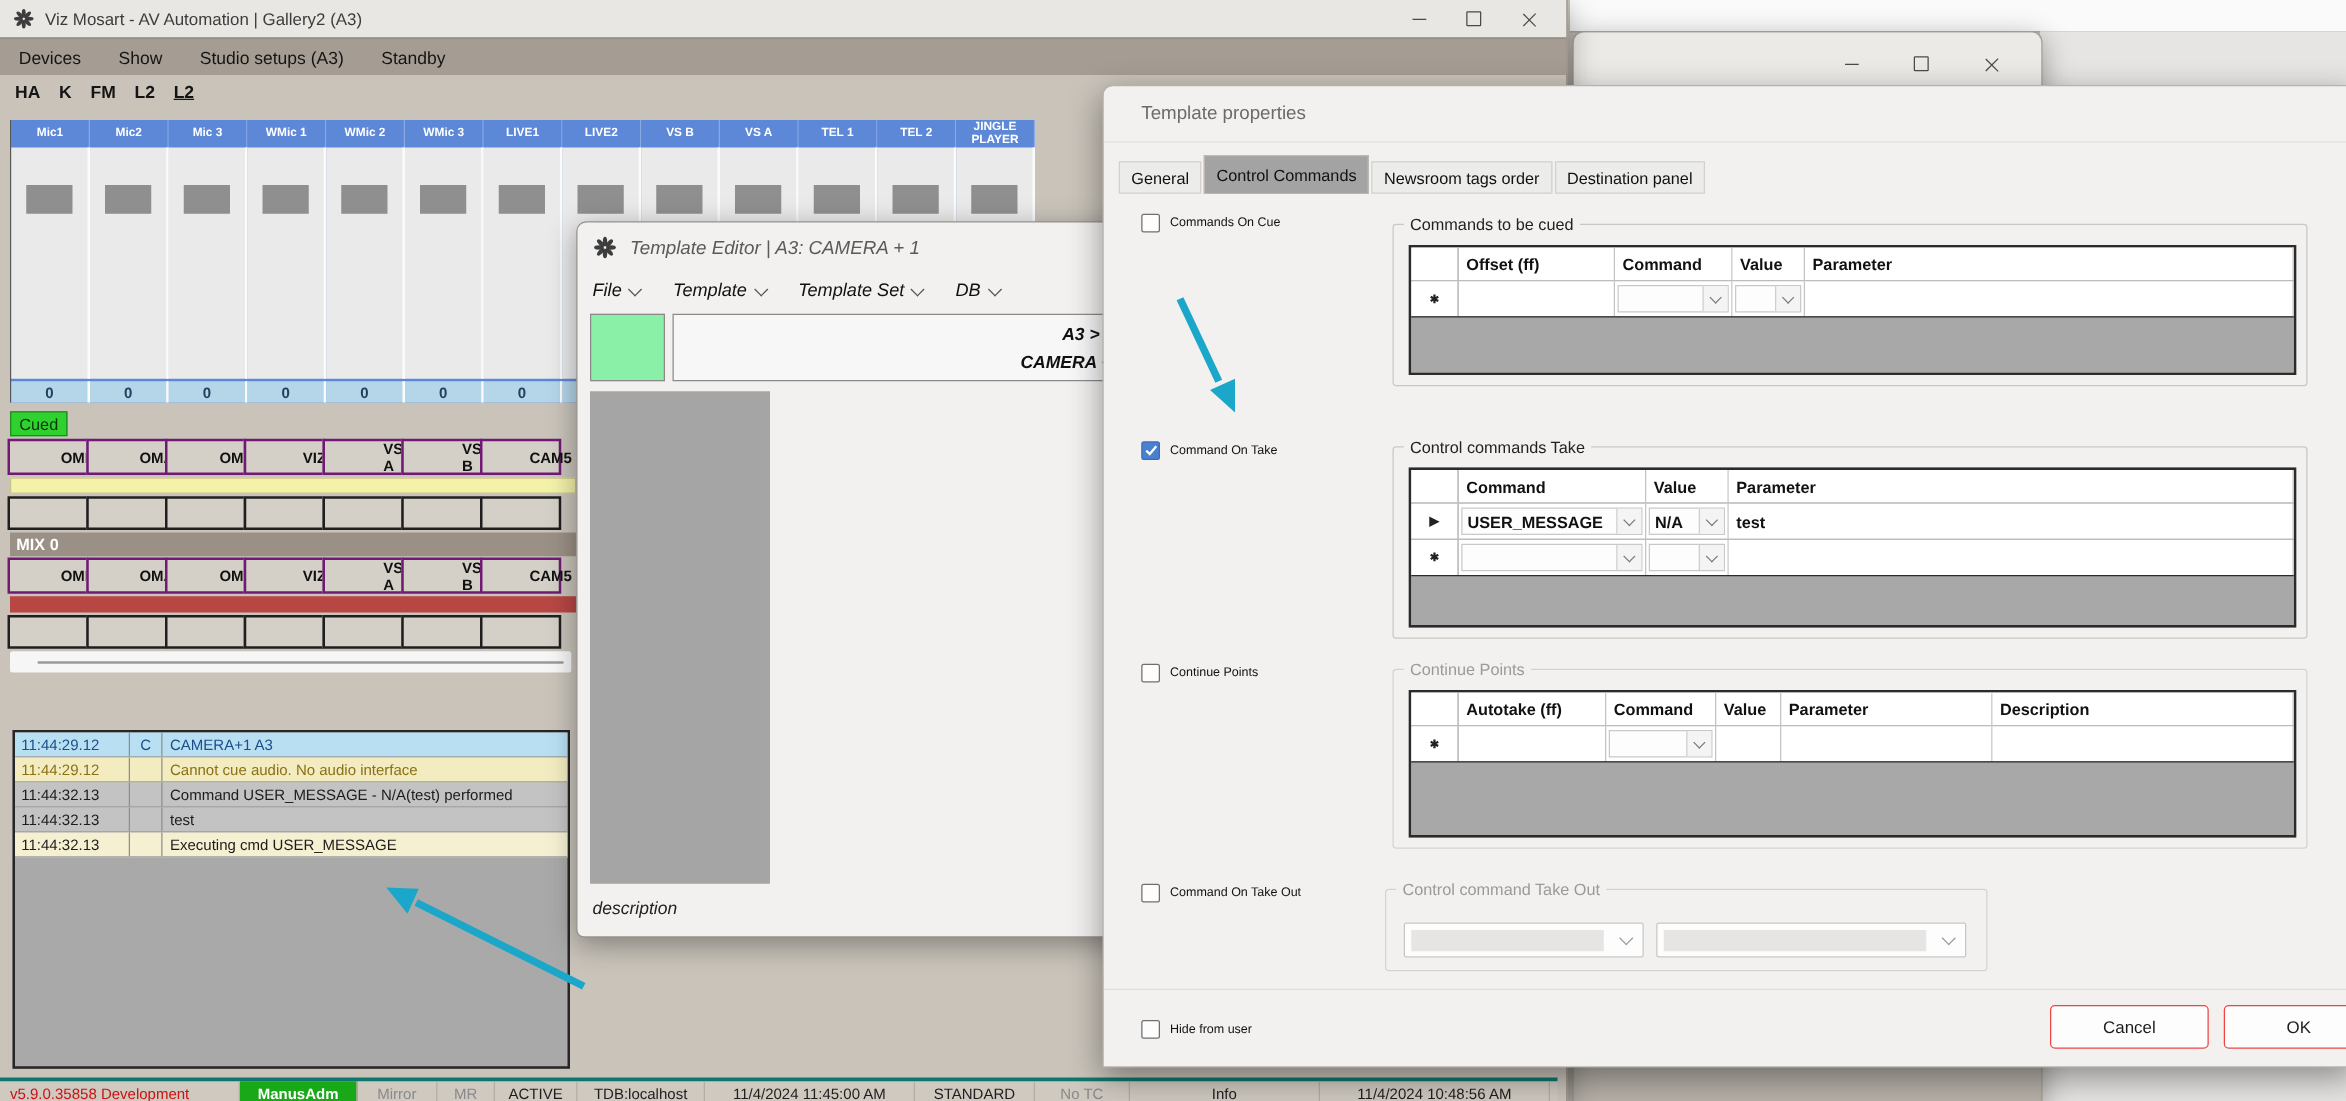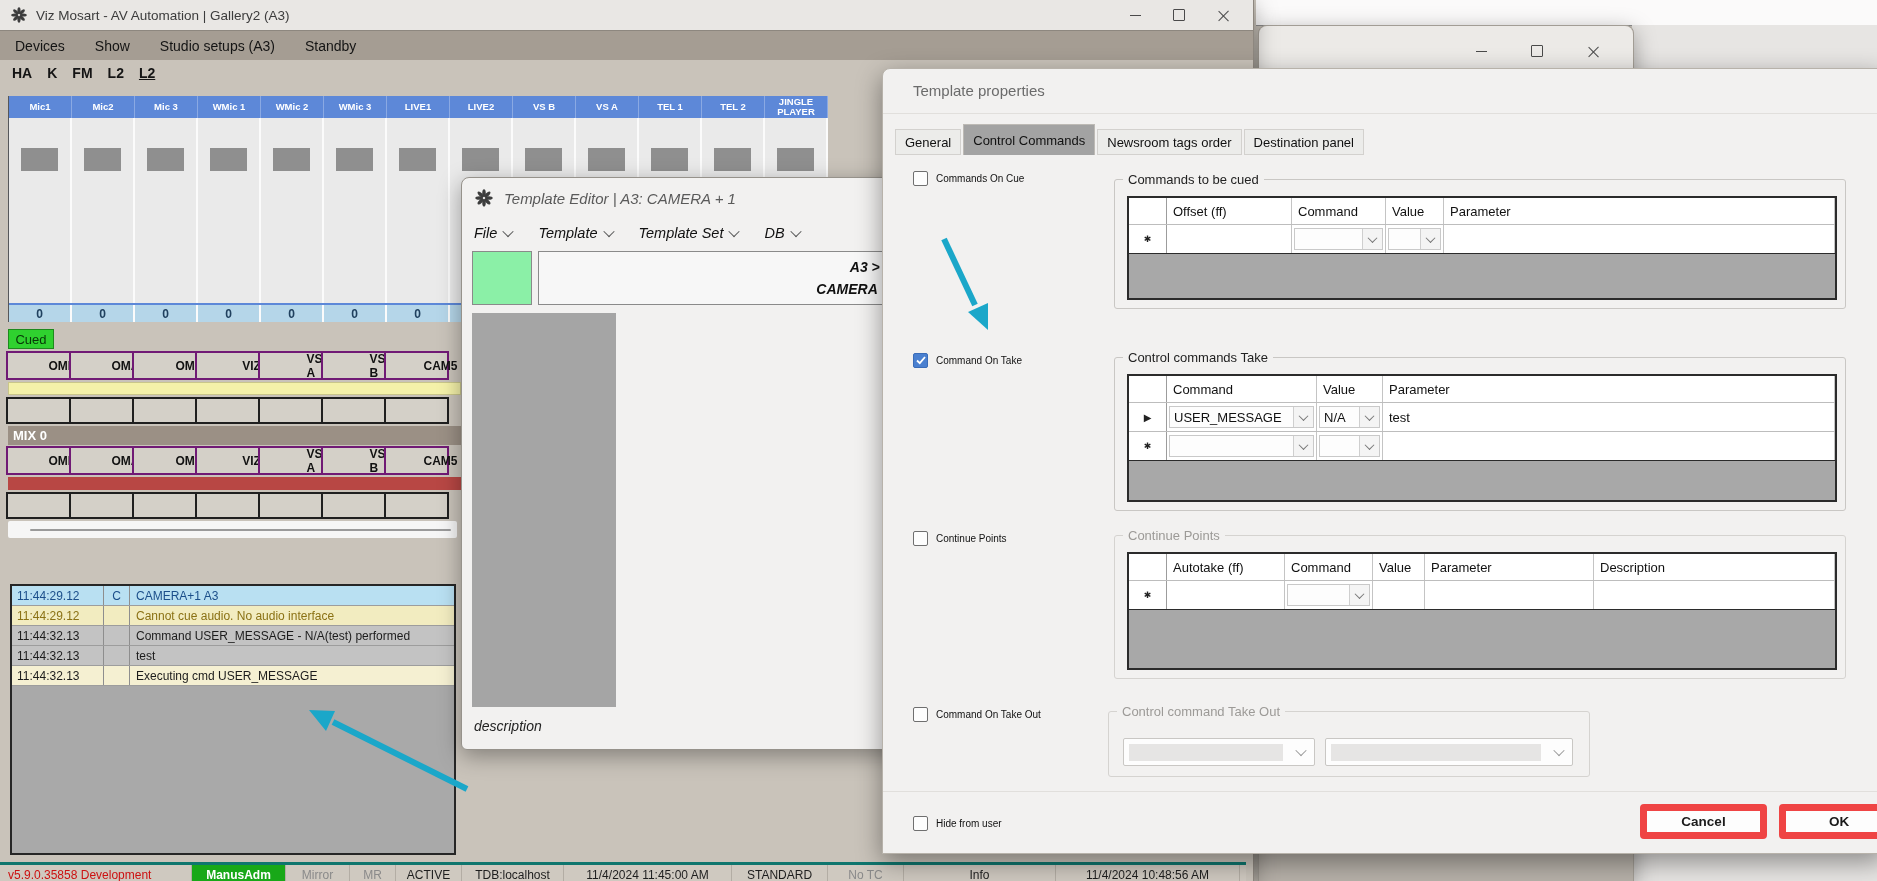--- a/index.html
+++ b/index.html
@@ -88,41 +88,41 @@
   .cbrow{position:absolute;display:flex;align-items:center;gap:8px;}
   .cb{width:15px;height:15px;border:1px solid #6f6f6f;background:#fdfdfd;border-radius:2px;box-sizing:border-box;display:flex;align-items:center;justify-content:center;flex:none;}
   .cb.on{background:#4a80d0;border-color:#3a6cb8;}
   .cblabel{font-size:10px;color:#111;}
   
   .group{position:absolute;border:1px solid #c9c7c4;border-radius:3px;}
   .group > .glabel{position:absolute;top:-8px;left:8px;background:#f2f1f0;padding:0 5px;font-size:13px;color:#222;}
   .group.disabled{border-color:#d5d3d0;}
   .group.disabled > .glabel{color:#9c9a97;}
   
-  .grid{position:absolute;border:2px solid #2b2b2b;background:#a8a8a8;display:flex;flex-direction:column;}
+  .grid{position:absolute;border:2px solid #2b2b2b;background:#a8a8a8;display:flex;flex-direction:column;font-weight:bold;}
   .g-row{display:flex;height:26px;flex:none;}
   .g-row.body{height:28px;border-top:1px solid #bdbdbd;}
   .g-cell{background:#fff;border-right:1px solid #c4c4c4;box-sizing:border-box;display:flex;align-items:center;font-size:13px;color:#111;padding-left:6px;overflow:hidden;white-space:nowrap;}
   .g-cell.sel{width:38px;flex:none;justify-content:center;padding-left:0;border-right:1px solid #9c9c9c;}
   .g-head .g-cell{font-size:13px;}
   .g-fill{flex:1;background:#a8a8a8;border-top:1px solid #2b2b2b;}
   .marker{font-size:9px;color:#222;}
   .combo{display:flex;align-items:center;height:22px;border:1px solid #bdbdbd;background:#fff;flex:1;margin:0 2px;box-sizing:border-box;}
   .combo .cval{flex:1;font-size:13px;padding-left:4px;white-space:nowrap;overflow:hidden;}
   .combo .cbtn{width:19px;height:100%;border-left:1px solid #cfcfcf;background:#f4f4f4;display:flex;align-items:center;justify-content:center;flex:none;}
   .combo .cbtn .chev{width:6px;height:6px;border-color:#777;}
   .combo.flat{border-color:#c9c9c9;background:#fdfdfd;}
   
   .ddl{position:absolute;height:26px;border:1px solid #c9c7c4;background:#fdfdfd;border-radius:2px;display:flex;align-items:center;}
   .ddl .fill{flex:1;height:17px;background:#e6e5e4;margin:0 5px;}
   .ddl .cbtn{width:26px;display:flex;align-items:center;justify-content:center;}
   .ddl .chev{border-color:#9a9a9a;}
   
   .dlg-footsep{position:absolute;left:0;top:722px;width:100%;height:1px;background:#e1dfdc;}
-  .btn{position:absolute;height:35px;background:#fdfdfd;border:7px solid #ef4444;border-radius:4px;display:flex;align-items:center;justify-content:center;font-size:13.5px;color:#1b1b1b;box-sizing:border-box;font-weight:bold;}
+  .btn{position:absolute;height:35px;background:#fdfdfd;border:1px solid #ef4444;border-radius:4px;display:flex;align-items:center;justify-content:center;font-size:13.5px;color:#1b1b1b;box-sizing:border-box;}
   svg.overlay{position:absolute;left:0;top:0;pointer-events:none;z-index:60;}
 </style>
 </head>
 <body>
 
 <div id="screen">
 
   <div class="abs strip-top"></div>
   <div class="abs desk-right"></div>
 

